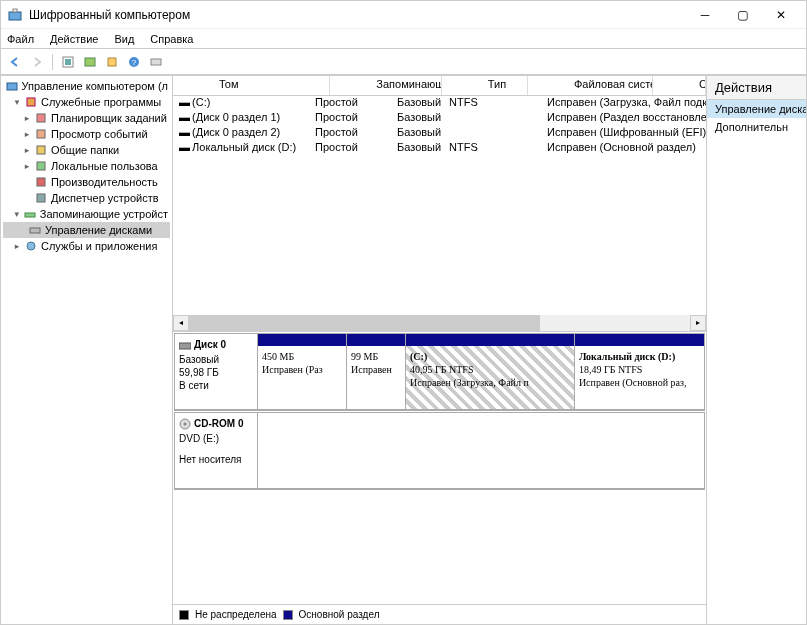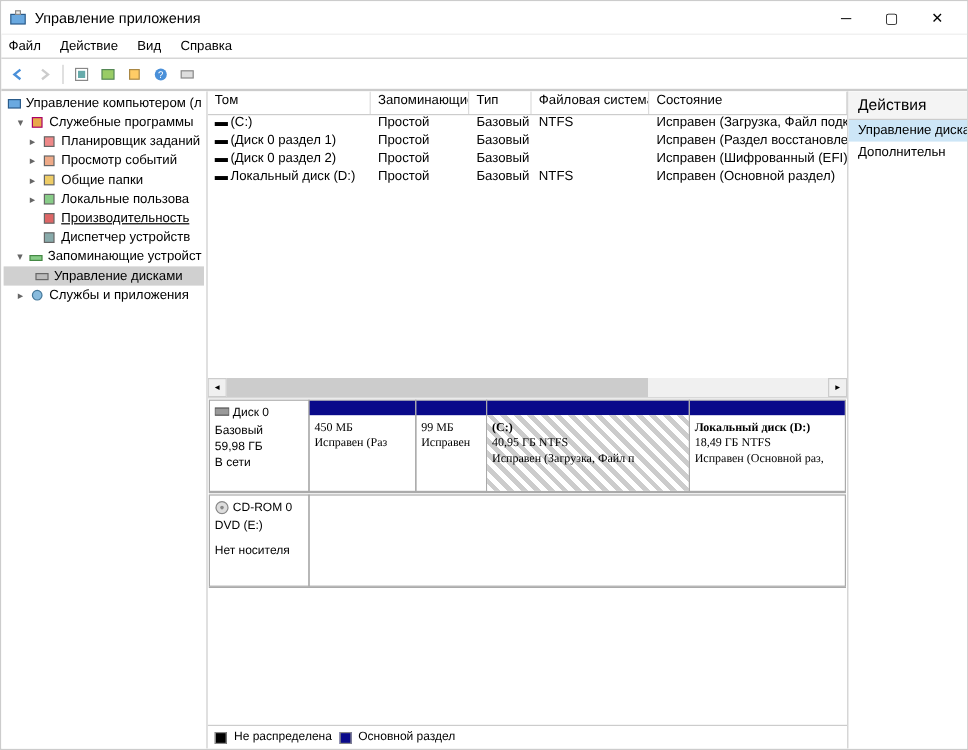--- a/index.html
+++ b/index.html
@@ -22,33 +22,33 @@
   .tree { width: 172px; border-right: 1px solid #ccc; overflow: hidden; padding: 2px; background: #fff; }
   .tree-item { display: flex; align-items: center; height: 16px; font-size: 11px; white-space: nowrap; padding: 0 2px; }
   .tree-item.sel { background: #d0d0d0; }
   .tree-item .twist { width: 12px; text-align: center; color: #666; font-size: 9px; }
   .tree-item .ico { width: 16px; height: 14px; display: flex; align-items: center; justify-content: center; margin-right: 2px; }
   
   .center { flex: 1; display: flex; flex-direction: column; overflow: hidden; }
   
   .vol-table { flex-shrink: 0; height: 256px; display: flex; flex-direction: column; border-bottom: 1px solid #ccc; overflow: hidden; }
   .vol-head { display: flex; height: 20px; background: #fff; border-bottom: 1px solid #ccc; }
-  .vol-head .col { padding: 2px 6px; border-right: 1px solid #ddd; font-size: 11px; overflow: hidden; white-space: nowrap; }
+  .vol-head .col { padding: 2px 6px; border-right: 1px solid #ddd; font-size: 11px; overflow: hidden; white-space: nowrap; margin-left: 40px; }
   .vol-row { display: flex; height: 15px; font-size: 11px; }
   .vol-row .cell { padding: 0 6px; overflow: hidden; white-space: nowrap; }
   .c0 { width: 136px; } .c1 { width: 82px; } .c2 { width: 52px; } .c3 { width: 98px; } .c4 { width: 160px; flex:1; }
   .vol-scroll { height: 17px; display: flex; align-items: center; margin-top: auto; }
   .sc-arrow { width: 16px; height: 16px; border: 1px solid #ccc; background: #f0f0f0; display: flex; align-items: center; justify-content: center; font-size: 8px; }
   .sc-track { flex: 1; height: 16px; background: #f0f0f0; position: relative; }
   .sc-thumb { position: absolute; left: 0; top: 0; height: 16px; width: 70%; background: #ccc; }
   
   .graphical { flex: 1; overflow: hidden; padding: 0; }
   .disk-row { display: flex; border-bottom: 1px solid #aaa; margin: 1px; }
   .disk-info { width: 84px; border: 1px solid #aaa; border-right: 1px solid #aaa; padding: 4px; font-size: 10px; line-height: 1.3; display: flex; flex-direction: column; }
-  .disk-hdr { display: flex; align-items: flex-start; gap: 3px; font-weight: normal; margin-bottom: 2px; }
+  .disk-hdr { display: flex; align-items: flex-end; gap: 3px; font-weight: bold; margin-bottom: 2px; }
   .parts { flex: 1; display: flex; }
   .part { border: 1px solid #aaa; margin-left: -1px; display: flex; flex-direction: column; font-family: Liberation Serif, serif; }
   .part-bar { height: 12px; background: #0a0a8a; }
   .part-body { padding: 4px; font-size: 10px; line-height: 1.3; flex: 1; overflow: hidden; white-space: nowrap; }
   .stripes { background: repeating-linear-gradient(45deg, #fff, #fff 4px, #ccc 4px, #ccc 8px); }
   
   .legend { height: 20px; border-top: 1px solid #ccc; display: flex; align-items: center; padding: 0 6px; gap: 6px; font-size: 10px; }
   .lg-sw { width: 10px; height: 10px; display: inline-block; border: 1px solid #888; }
   
   .actions { width: 100px; border-left: 1px solid #ccc; background: #fff; overflow:hidden; }
@@ -61,21 +61,21 @@
 </head>
 <body>
 
 <div class="titlebar">
   <div class="app-icon">
     <svg width="14" height="14">
         <rect x="1" y="4" width="12" height="8" fill="#6aa9e0" stroke="#2a5b8a"></rect>
         <rect x="5" y="1" width="4" height="3" fill="#eee" stroke="#888"></rect>
       </svg>
   </div>
-  <div class="title">Управление приложения</div>
+  <div class="title">Шифрованный компьютером</div>
   <div class="win-btn">─</div>
   <div class="win-btn">▢</div>
   <div class="win-btn">✕</div>
 </div>
 
 <div class="menubar">
   <span>Файл</span>
   <span>Действие</span>
   <span>Вид</span>
   <span>Справка</span>
@@ -172,21 +172,21 @@
         </div>
         <div class="tree-item" style="padding-left: 18px;">
           <span class="twist">▸</span>
           <span class="ico">
             <svg width="12" height="12">
               <rect x="2" y="2" width="8" height="8" fill="#8c8" stroke="#666"></rect>
             </svg>
           </span>
           <span>Локальные пользова</span>
         </div>
-        <div class="tree-item" style="padding-left: 18px; text-decoration: underline;">
+        <div class="tree-item" style="padding-left: 18px;">
           <span class="twist"></span>
           <span class="ico">
             <svg width="12" height="12">
               <rect x="2" y="2" width="8" height="8" fill="#d66" stroke="#666"></rect>
             </svg>
           </span>
           <span>Производительность</span>
         </div>
         <div class="tree-item" style="padding-left: 18px;">
           <span class="twist"></span>

